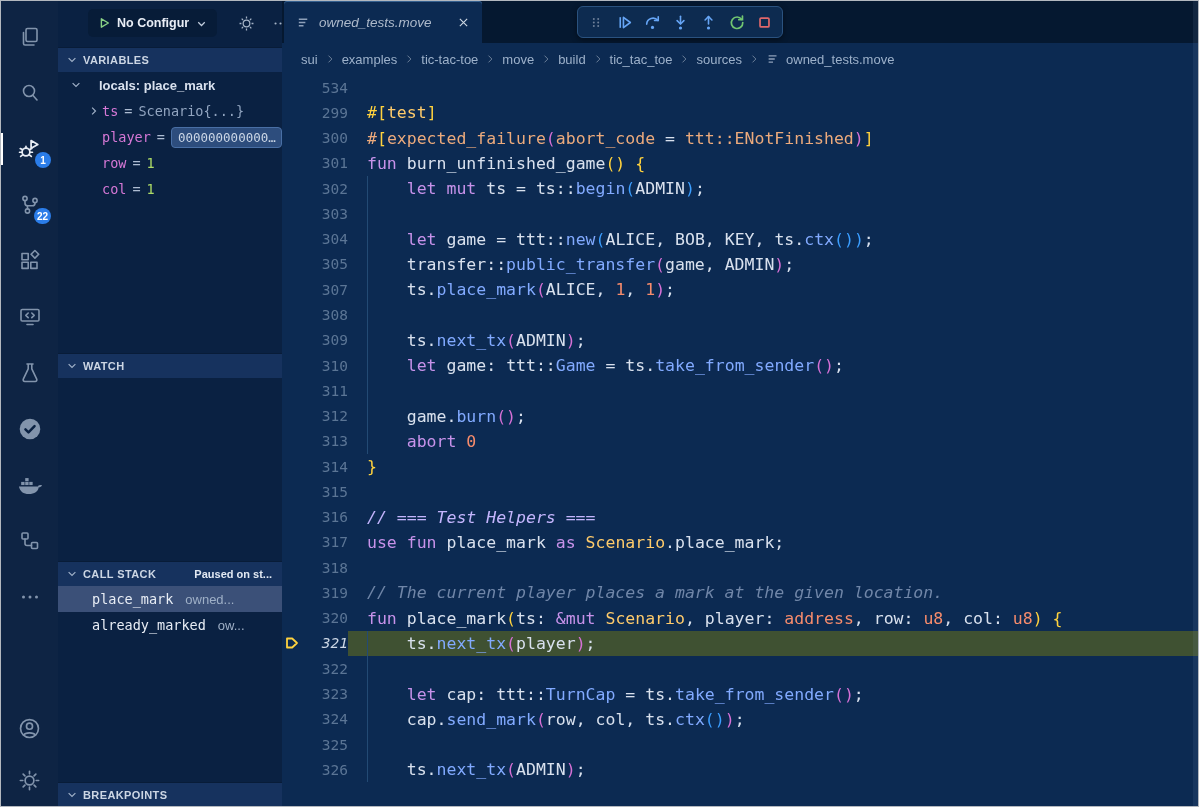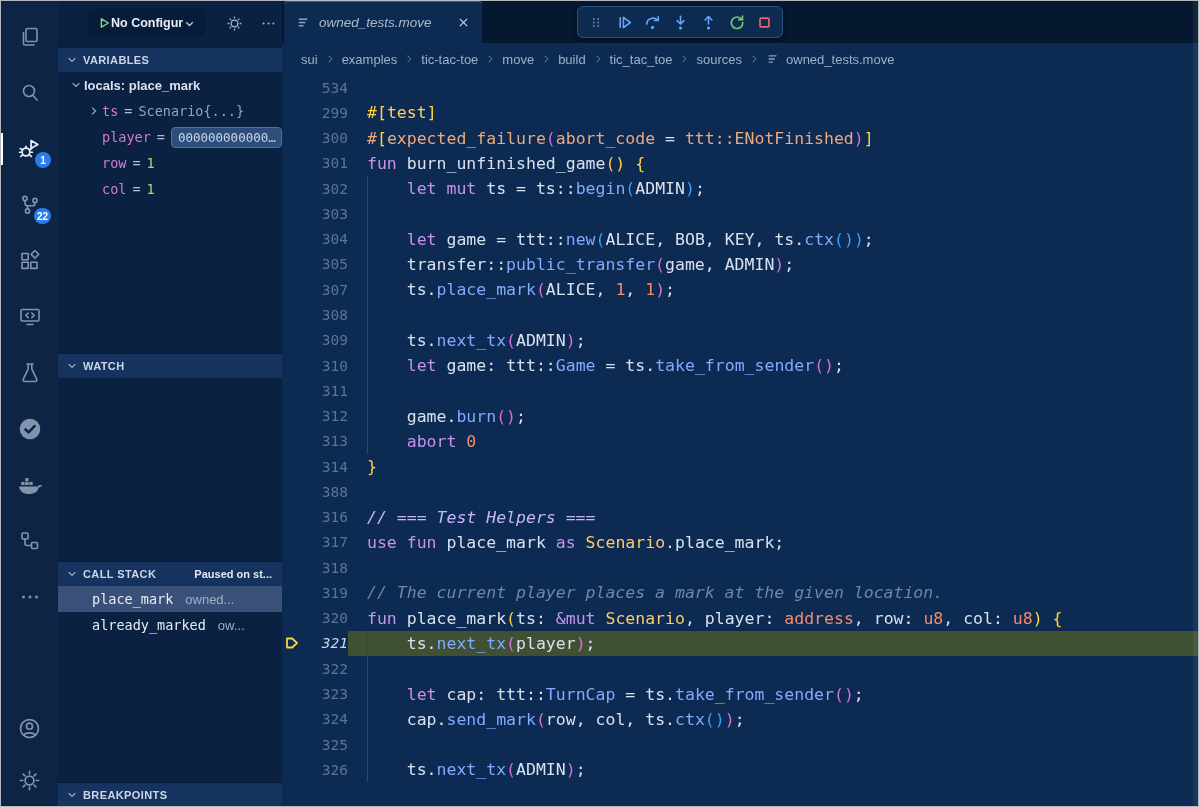--- a/index.html
+++ b/index.html
@@ -15,34 +15,34 @@
   .ab-ic svg{display:block;}
   .ab-badge{position:absolute;right:7px;bottom:9px;min-width:16px;height:16px;border-radius:9px;
             background:#2b7de9;color:#fff;font-size:10px;font-weight:bold;display:flex;
             align-items:center;justify-content:center;padding:0 3px;box-sizing:border-box;}
   .ab-spacer{flex:1;}
   .ab-bottom{width:57px;height:52px;display:flex;align-items:center;justify-content:center;color:#8294ac;flex:none;cursor:pointer;position:relative;}
   
   .sidebar{position:absolute;left:57px;top:0;bottom:0;width:224px;background:#0a2142;}
   .side-toolbar{position:absolute;left:0;right:0;top:0;height:44px;display:flex;align-items:center;}
   .run-pill{margin-left:30px;height:28px;background:#071c38;border-radius:5px;display:flex;align-items:center;
-            gap:0;padding:0 9px;cursor:pointer;}
+            gap:6px;padding:0 9px;cursor:pointer;}
   .run-pill .lbl{color:#e9eef6;font-size:12.5px;font-weight:bold;white-space:nowrap;}
   .tb-gear{margin-left:20px;color:#a5b3c6;cursor:pointer;display:flex;}
   .tb-dots{margin-left:16px;color:#a5b3c6;cursor:pointer;display:flex;}
   .sect{position:absolute;left:0;right:0;height:25px;background:#16325e;display:flex;align-items:center;
         gap:5px;padding:0 8px;box-sizing:border-box;border-top:1px solid #081c38;cursor:pointer;}
   .sect .title{color:#ccd6e4;font-size:11px;font-weight:bold;letter-spacing:.4px;}
   .sect .status{margin-left:auto;color:#e2e9f3;font-size:11px;font-weight:bold;padding-right:2px;
                 white-space:nowrap;overflow:hidden;}
   .chev{color:#9fb0c7;display:flex;}
   .vars{position:absolute;left:0;right:0;top:71px;}
   .vrow{height:26px;display:flex;align-items:center;font-family:"DejaVu Sans Mono",monospace;
         font-size:13.5px;color:#d9e1ee;cursor:pointer;}
-  .vrow.scope{padding-left:12px;font-family:"Liberation Sans",sans-serif;font-size:13px;font-weight:bold;gap:2px;}
+  .vrow.scope{padding-left:12px;font-family:"Liberation Sans",sans-serif;font-size:13px;font-weight:bold;gap:17px;}
   .vrow.child{padding-left:30px;gap:2px;}
   .vname{color:#d678d6;}
   .veq{color:#aebdd3;padding:0 4px;}
   .vv-obj{color:#92a5c0;}
   .vv-num{color:#addb67;}
   .vv-box{background:#2d4d7d;border:1px solid #496fa5;border-radius:4px;padding:0 6px;font-size:12.5px;
           color:#ccd7e6;line-height:19px;max-width:110px;white-space:nowrap;overflow:hidden;}
   .frames{position:absolute;left:0;right:0;top:585px;}
   .frow{height:26px;display:flex;align-items:center;padding-left:34px;gap:12px;cursor:pointer;}
   .frow.sel{background:#3b5078;}
@@ -453,21 +453,21 @@
         <div class="line"><div class="gut"><span class="mark"></span><span class="num">304</span></div><div class="body g"><span style="color: rgb(217, 225, 238);">    </span><span style="color: rgb(199, 146, 234);">let </span><span style="color: rgb(217, 225, 238);">game</span><span style="color: rgb(217, 225, 238);"> = </span><span style="color: rgb(217, 225, 238);">ttt::</span><span style="color: rgb(130, 170, 255);">new</span><span style="color: rgb(59, 158, 255);">(</span><span style="color: rgb(217, 225, 238);">ALICE</span><span style="color: rgb(217, 225, 238);">, </span><span style="color: rgb(217, 225, 238);">BOB</span><span style="color: rgb(217, 225, 238);">, </span><span style="color: rgb(217, 225, 238);">KEY</span><span style="color: rgb(217, 225, 238);">, </span><span style="color: rgb(217, 225, 238);">ts.</span><span style="color: rgb(130, 170, 255);">ctx</span><span style="color: rgb(59, 158, 255);">()</span><span style="color: rgb(59, 158, 255);">)</span><span style="color: rgb(217, 225, 238);">;</span></div></div>
         <div class="line"><div class="gut"><span class="mark"></span><span class="num">305</span></div><div class="body g"><span style="color: rgb(217, 225, 238);">    </span><span style="color: rgb(217, 225, 238);">transfer::</span><span style="color: rgb(130, 170, 255);">public_transfer</span><span style="color: rgb(214, 112, 214);">(</span><span style="color: rgb(217, 225, 238);">game</span><span style="color: rgb(217, 225, 238);">, </span><span style="color: rgb(217, 225, 238);">ADMIN</span><span style="color: rgb(214, 112, 214);">)</span><span style="color: rgb(217, 225, 238);">;</span></div></div>
         <div class="line"><div class="gut"><span class="mark"></span><span class="num">307</span></div><div class="body g"><span style="color: rgb(217, 225, 238);">    </span><span style="color: rgb(217, 225, 238);">ts.</span><span style="color: rgb(130, 170, 255);">place_mark</span><span style="color: rgb(214, 112, 214);">(</span><span style="color: rgb(217, 225, 238);">ALICE</span><span style="color: rgb(217, 225, 238);">, </span><span style="color: rgb(247, 140, 108);">1</span><span style="color: rgb(217, 225, 238);">, </span><span style="color: rgb(247, 140, 108);">1</span><span style="color: rgb(214, 112, 214);">)</span><span style="color: rgb(217, 225, 238);">;</span></div></div>
         <div class="line"><div class="gut"><span class="mark"></span><span class="num">308</span></div><div class="body g"></div></div>
         <div class="line"><div class="gut"><span class="mark"></span><span class="num">309</span></div><div class="body g"><span style="color: rgb(217, 225, 238);">    </span><span style="color: rgb(217, 225, 238);">ts.</span><span style="color: rgb(130, 170, 255);">next_tx</span><span style="color: rgb(214, 112, 214);">(</span><span style="color: rgb(217, 225, 238);">ADMIN</span><span style="color: rgb(214, 112, 214);">)</span><span style="color: rgb(217, 225, 238);">;</span></div></div>
         <div class="line"><div class="gut"><span class="mark"></span><span class="num">310</span></div><div class="body g"><span style="color: rgb(217, 225, 238);">    </span><span style="color: rgb(199, 146, 234);">let </span><span style="color: rgb(217, 225, 238);">game</span><span style="color: rgb(217, 225, 238);">: </span><span style="color: rgb(217, 225, 238);">ttt::</span><span style="color: rgb(130, 170, 255);">Game</span><span style="color: rgb(217, 225, 238);"> = </span><span style="color: rgb(217, 225, 238);">ts.</span><span style="color: rgb(130, 170, 255);">take_from_sender</span><span style="color: rgb(214, 112, 214);">()</span><span style="color: rgb(217, 225, 238);">;</span></div></div>
         <div class="line"><div class="gut"><span class="mark"></span><span class="num">311</span></div><div class="body g"></div></div>
         <div class="line"><div class="gut"><span class="mark"></span><span class="num">312</span></div><div class="body g"><span style="color: rgb(217, 225, 238);">    </span><span style="color: rgb(217, 225, 238);">game.</span><span style="color: rgb(130, 170, 255);">burn</span><span style="color: rgb(214, 112, 214);">()</span><span style="color: rgb(217, 225, 238);">;</span></div></div>
         <div class="line"><div class="gut"><span class="mark"></span><span class="num">313</span></div><div class="body g"><span style="color: rgb(217, 225, 238);">    </span><span style="color: rgb(199, 146, 234);">abort </span><span style="color: rgb(247, 140, 108);">0</span></div></div>
         <div class="line"><div class="gut"><span class="mark"></span><span class="num">314</span></div><div class="body"><span style="color: rgb(255, 210, 62);">}</span></div></div>
-        <div class="line"><div class="gut"><span class="mark"></span><span class="num">388</span></div><div class="body"></div></div>
+        <div class="line"><div class="gut"><span class="mark"></span><span class="num">315</span></div><div class="body"></div></div>
         <div class="line"><div class="gut"><span class="mark"></span><span class="num">316</span></div><div class="body"><span style="color: #c4b5fd; font-style: italic;">// === Test Helpers ===</span></div></div>
         <div class="line"><div class="gut"><span class="mark"></span><span class="num">317</span></div><div class="body"><span style="color: rgb(199, 146, 234);">use </span><span style="color: rgb(199, 146, 234);">fun </span><span style="color: rgb(217, 225, 238);">place_mark</span><span style="color: rgb(199, 146, 234);"> as </span><span style="color: rgb(255, 203, 107);">Scenario</span><span style="color: rgb(217, 225, 238);">.place_mark</span><span style="color: rgb(217, 225, 238);">;</span></div></div>
         <div class="line"><div class="gut"><span class="mark"></span><span class="num">318</span></div><div class="body"></div></div>
         <div class="line"><div class="gut"><span class="mark"></span><span class="num">319</span></div><div class="body"><span style="color: rgb(112, 134, 168); font-style: italic;">// The current player places a mark at the given location.</span></div></div>
         <div class="line"><div class="gut"><span class="mark"></span><span class="num">320</span></div><div class="body"><span style="color: rgb(199, 146, 234);">fun </span><span style="color: rgb(217, 225, 238);">place_mark</span><span style="color: rgb(255, 210, 62);">(</span><span style="color: rgb(217, 225, 238);">ts</span><span style="color: rgb(217, 225, 238);">: </span><span style="color: rgb(199, 146, 234);">&amp;mut </span><span style="color: rgb(255, 203, 107);">Scenario</span><span style="color: rgb(217, 225, 238);">, </span><span style="color: rgb(217, 225, 238);">player</span><span style="color: rgb(217, 225, 238);">: </span><span style="color: rgb(247, 140, 108);">address</span><span style="color: rgb(217, 225, 238);">, </span><span style="color: rgb(217, 225, 238);">row</span><span style="color: rgb(217, 225, 238);">: </span><span style="color: rgb(247, 140, 108);">u8</span><span style="color: rgb(217, 225, 238);">, </span><span style="color: rgb(217, 225, 238);">col</span><span style="color: rgb(217, 225, 238);">: </span><span style="color: rgb(247, 140, 108);">u8</span><span style="color: rgb(255, 210, 62);">)</span><span style="color: rgb(217, 225, 238);"> </span><span style="color: rgb(255, 210, 62);">{</span></div></div>
         <div class="line cur"><div class="gut"><span class="mark"><svg width="14" height="14" viewBox="0 0 14 14">
                 <path d="M2 2.5h5.2L12 7l-4.8 4.5H2z" fill="none" stroke="#ffd23e" stroke-width="1.8" stroke-linejoin="round"></path>
               </svg></span><span class="num">321</span></div><div class="body g"><span style="color: rgb(217, 225, 238);">    </span><span style="color: rgb(217, 225, 238);">ts.</span><span style="color: rgb(130, 170, 255);">next_tx</span><span style="color: rgb(214, 112, 214);">(</span><span style="color: rgb(217, 225, 238);">player</span><span style="color: rgb(214, 112, 214);">)</span><span style="color: rgb(217, 225, 238);">;</span></div></div>
         <div class="line"><div class="gut"><span class="mark"></span><span class="num">322</span></div><div class="body g"></div></div>
         <div class="line"><div class="gut"><span class="mark"></span><span class="num">323</span></div><div class="body g"><span style="color: rgb(217, 225, 238);">    </span><span style="color: rgb(199, 146, 234);">let </span><span style="color: rgb(217, 225, 238);">cap</span><span style="color: rgb(217, 225, 238);">: </span><span style="color: rgb(217, 225, 238);">ttt::</span><span style="color: rgb(130, 170, 255);">TurnCap</span><span style="color: rgb(217, 225, 238);"> = </span><span style="color: rgb(217, 225, 238);">ts.</span><span style="color: rgb(130, 170, 255);">take_from_sender</span><span style="color: rgb(214, 112, 214);">()</span><span style="color: rgb(217, 225, 238);">;</span></div></div>

